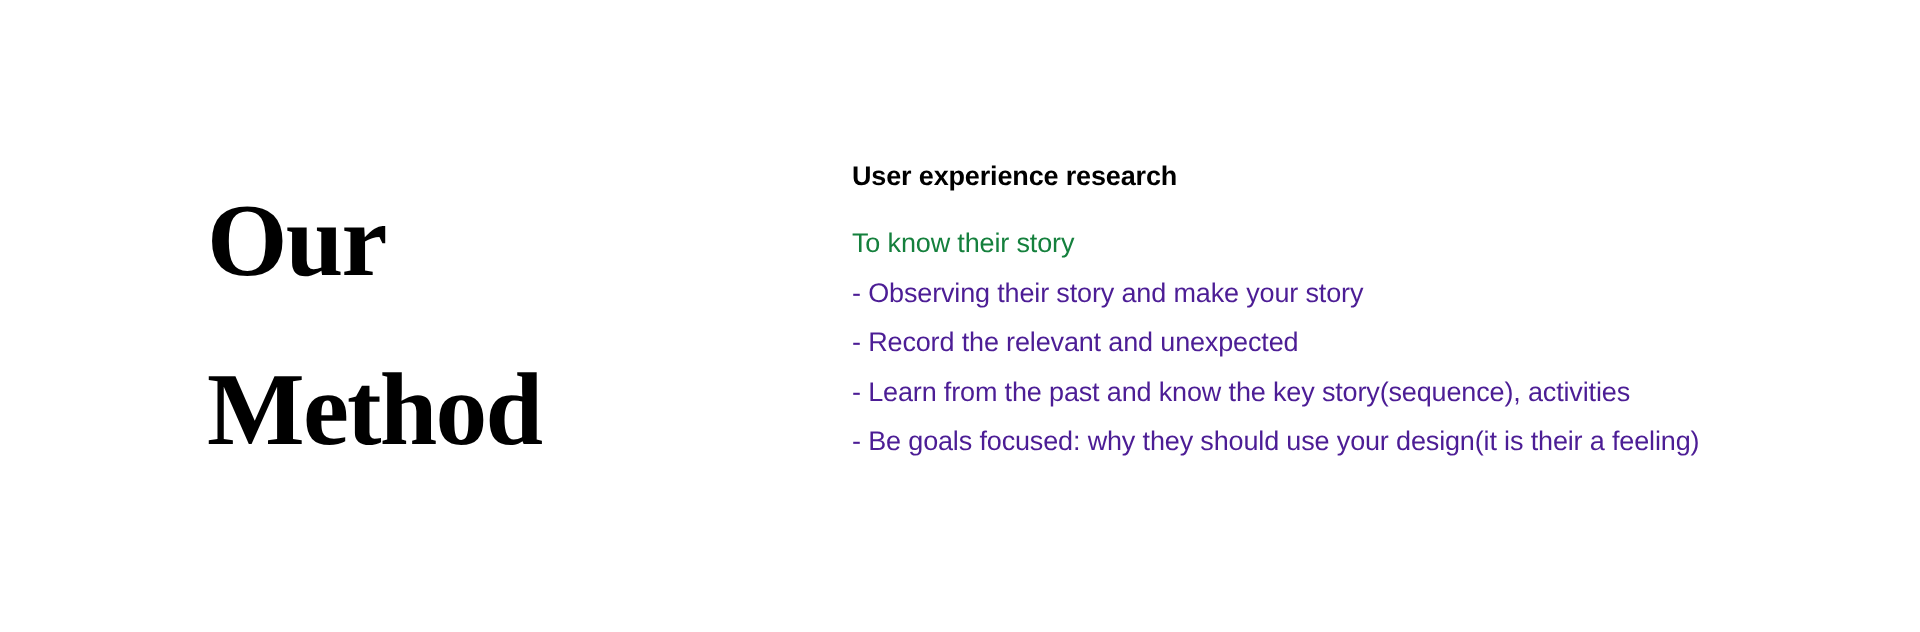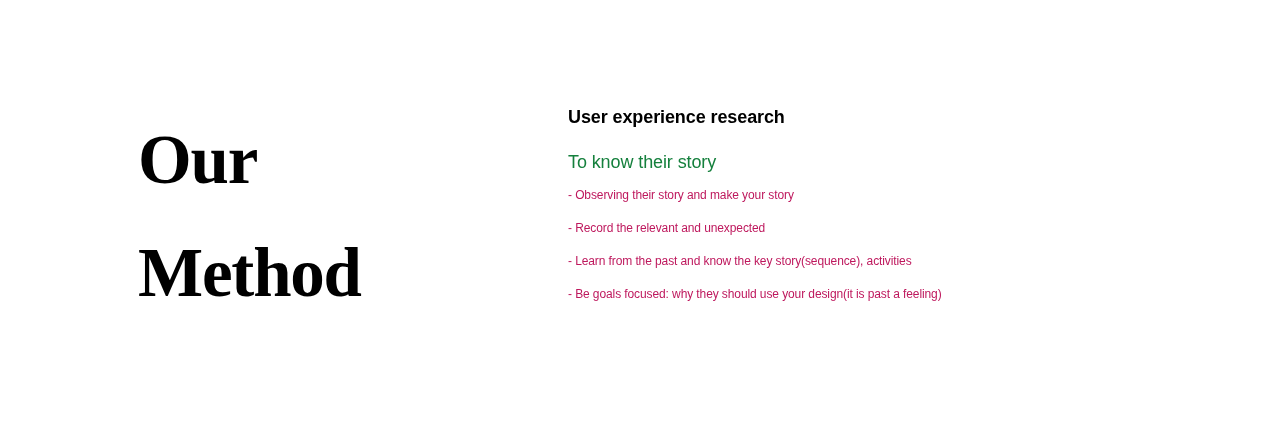--- a/index.html
+++ b/index.html
@@ -68,24 +68,24 @@
   }
   .bullet-list {
     list-style: none;
     margin: 0;
     padding: 0;
   }
   .bullet-item {
     margin: 0 0 12px 0;
     font-family: "Liberation Sans", sans-serif;
     font-weight: 400;
-    font-size: 12px;
+    font-size: 18px;
     line-height: 21px;
     letter-spacing: -0.1px;
-    color: #be185d;
+    color: #4c1d95;
     white-space: nowrap;
   }
   .bullet-item:last-child {
     margin-bottom: 0;
   }
 </style>
 </head>
 <body>
 
 <div class="slide">
@@ -97,17 +97,17 @@
 
   <div class="content-block">
     <h2 class="content-heading">User experience research</h2>
 
     <p class="content-lead">To know their story</p>
 
     <ul class="bullet-list">
       <li class="bullet-item">- Observing their story and make your story</li>
       <li class="bullet-item">- Record the relevant and unexpected</li>
       <li class="bullet-item">- Learn from the past and know the key story(sequence), activities</li>
-      <li class="bullet-item">- Be goals focused: why they should use your design(it is past a feeling)</li>
+      <li class="bullet-item">- Be goals focused: why they should use your design(it is their a feeling)</li>
     </ul>
   </div>
 
 </div>
 
 </body></html>

